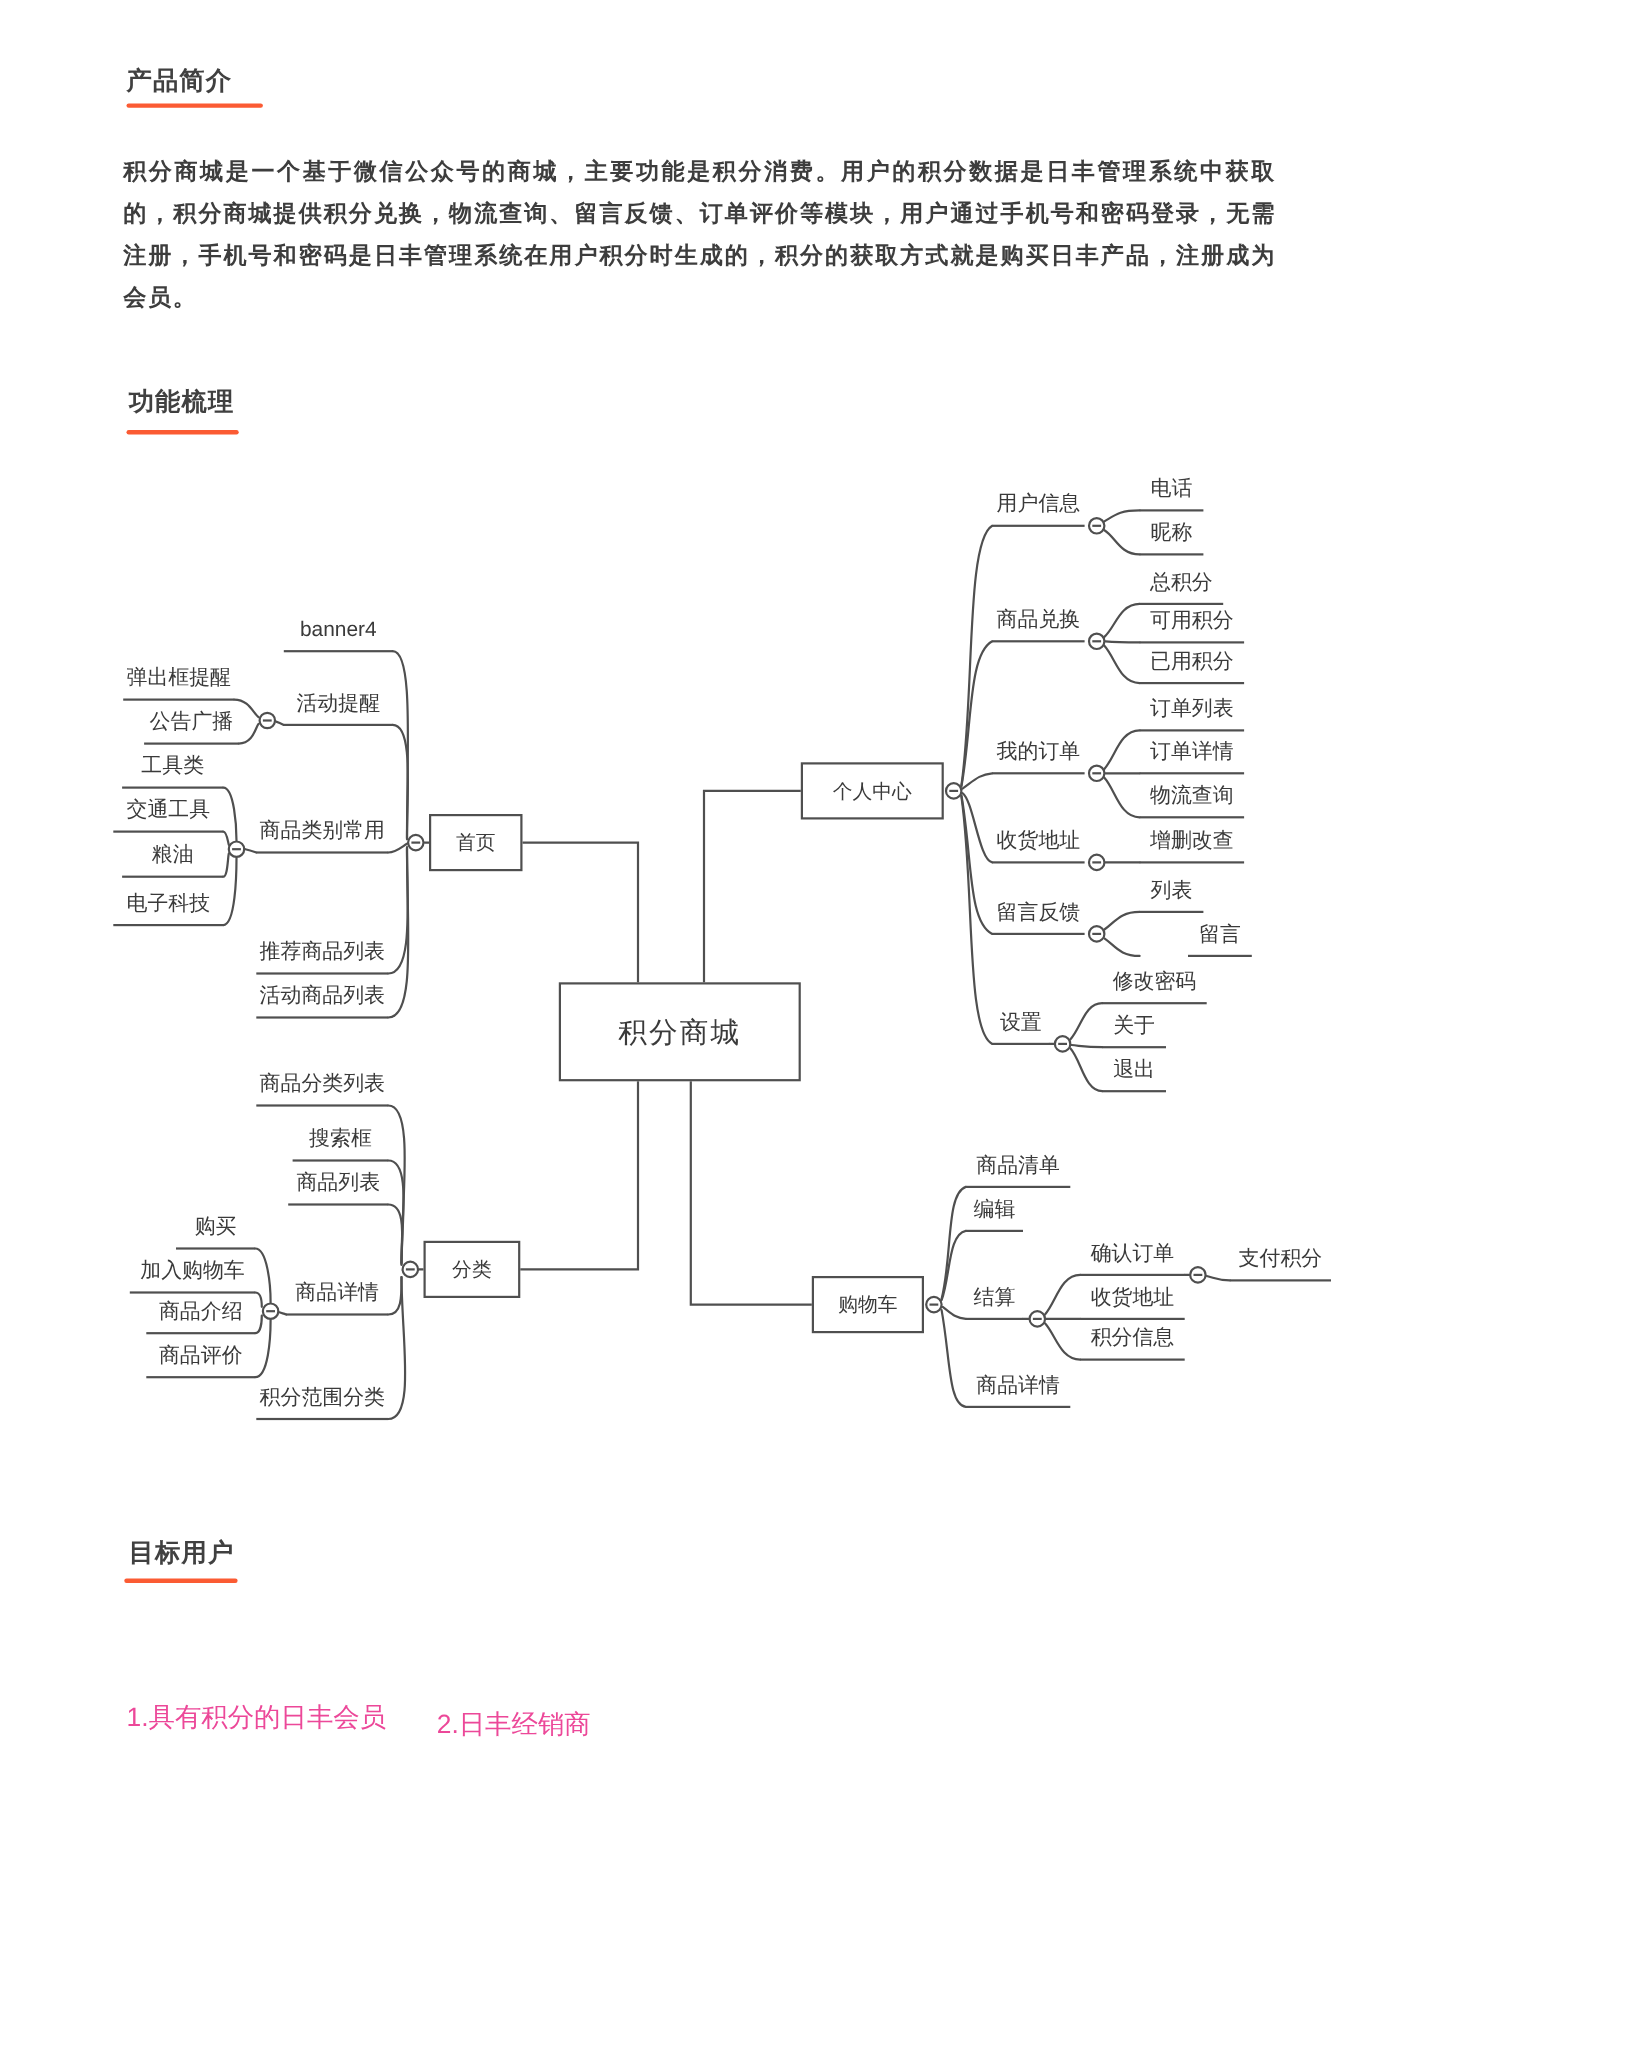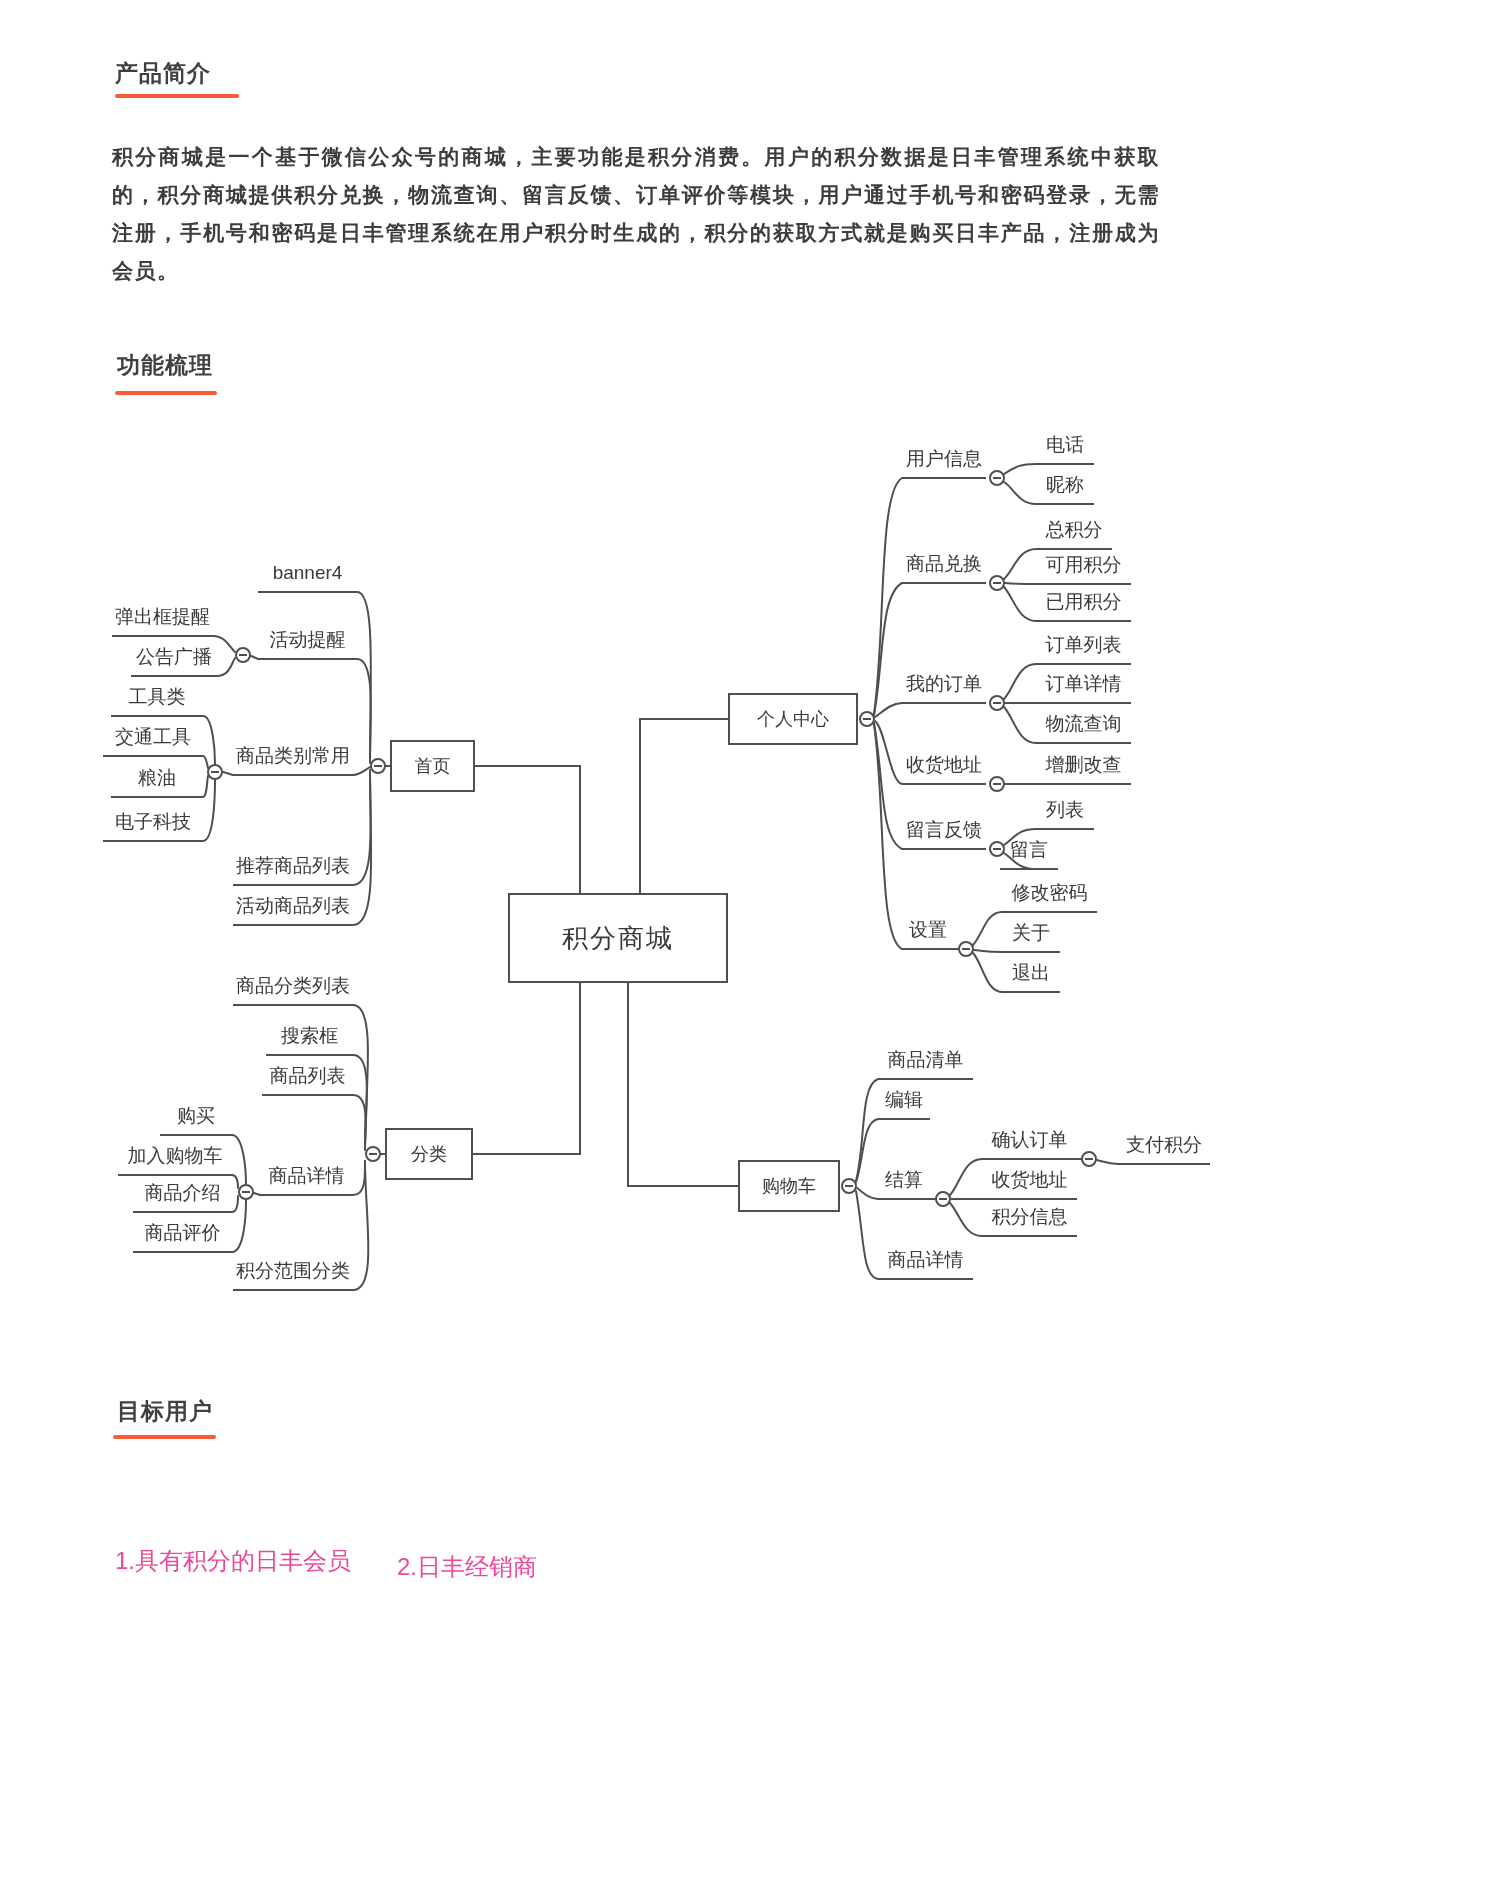--- a/index.html
+++ b/index.html
@@ -151,21 +151,21 @@
   <div class="mm-label" style="left:1036px;top:554px;width:95px">可用积分</div>
   <div class="mm-label" style="left:1036px;top:591px;width:95px">已用积分</div>
   <div class="mm-label" style="left:902px;top:673px;width:84px">我的订单</div>
   <div class="mm-label" style="left:1036px;top:634px;width:95px">订单列表</div>
   <div class="mm-label" style="left:1036px;top:673px;width:95px">订单详情</div>
   <div class="mm-label" style="left:1036px;top:713px;width:95px">物流查询</div>
   <div class="mm-label" style="left:902px;top:754px;width:84px">收货地址</div>
   <div class="mm-label" style="left:1036px;top:754px;width:95px">增删改查</div>
   <div class="mm-label" style="left:902px;top:819px;width:84px">留言反馈</div>
   <div class="mm-label" style="left:1036px;top:799px;width:58px">列表</div>
-  <div class="mm-label" style="left:1000px;top:839px;width:58px">留言</div>
+  <div class="mm-label" style="left:1080px;top:839px;width:58px">留言</div>
   <div class="mm-label" style="left:902px;top:919px;width:52px">设置</div>
   <div class="mm-label" style="left:1002px;top:882px;width:95px">修改密码</div>
   <div class="mm-label" style="left:1002px;top:922px;width:58px">关于</div>
   <div class="mm-label" style="left:1002px;top:962px;width:58px">退出</div>
 
   <div class="mm-label" style="left:878px;top:1049px;width:95px">商品清单</div>
   <div class="mm-label" style="left:878px;top:1089px;width:52px">编辑</div>
   <div class="mm-label" style="left:878px;top:1169px;width:52px">结算</div>
   <div class="mm-label" style="left:982px;top:1129px;width:95px">确认订单</div>
   <div class="mm-label" style="left:1118px;top:1134px;width:92px">支付积分</div>

